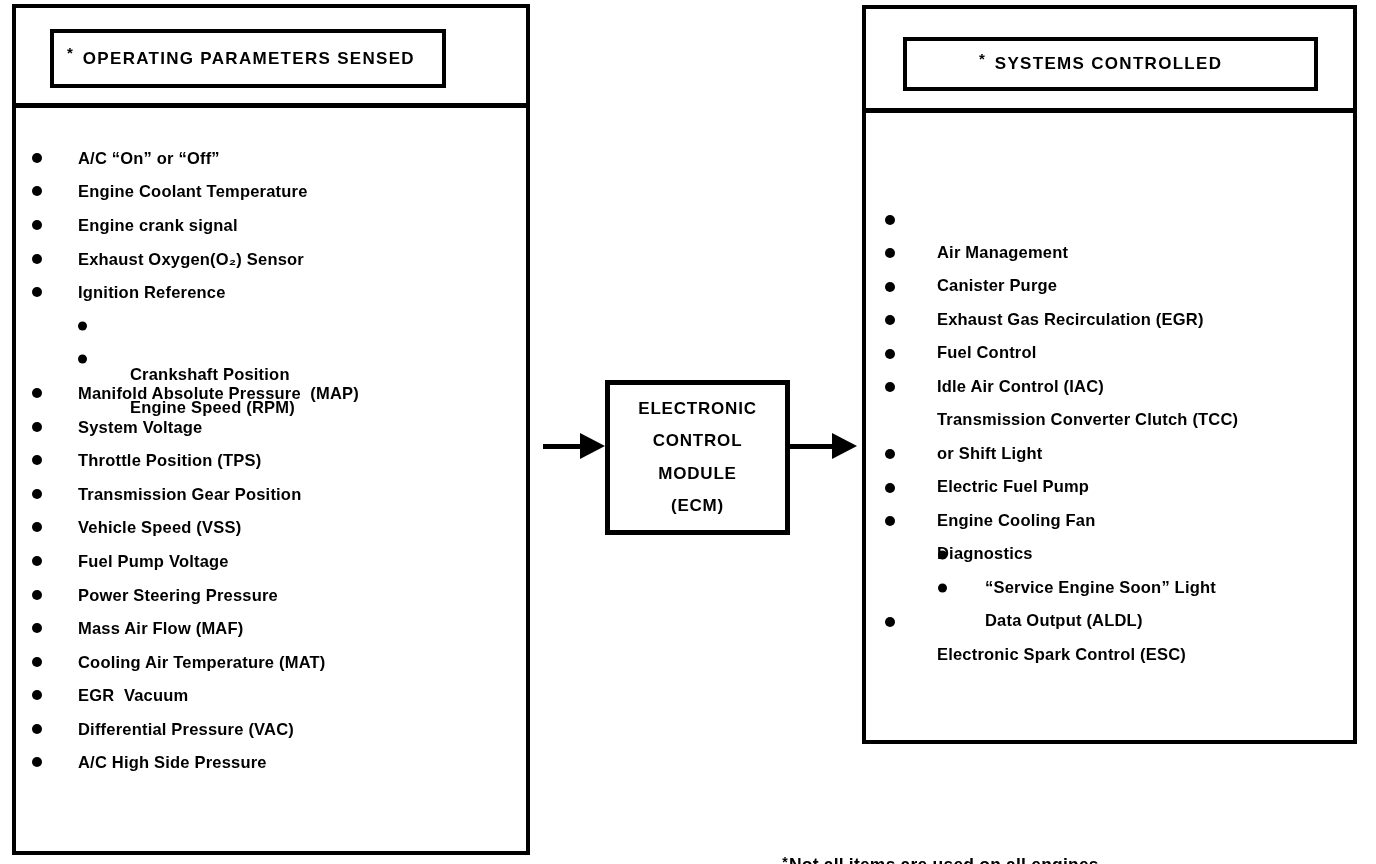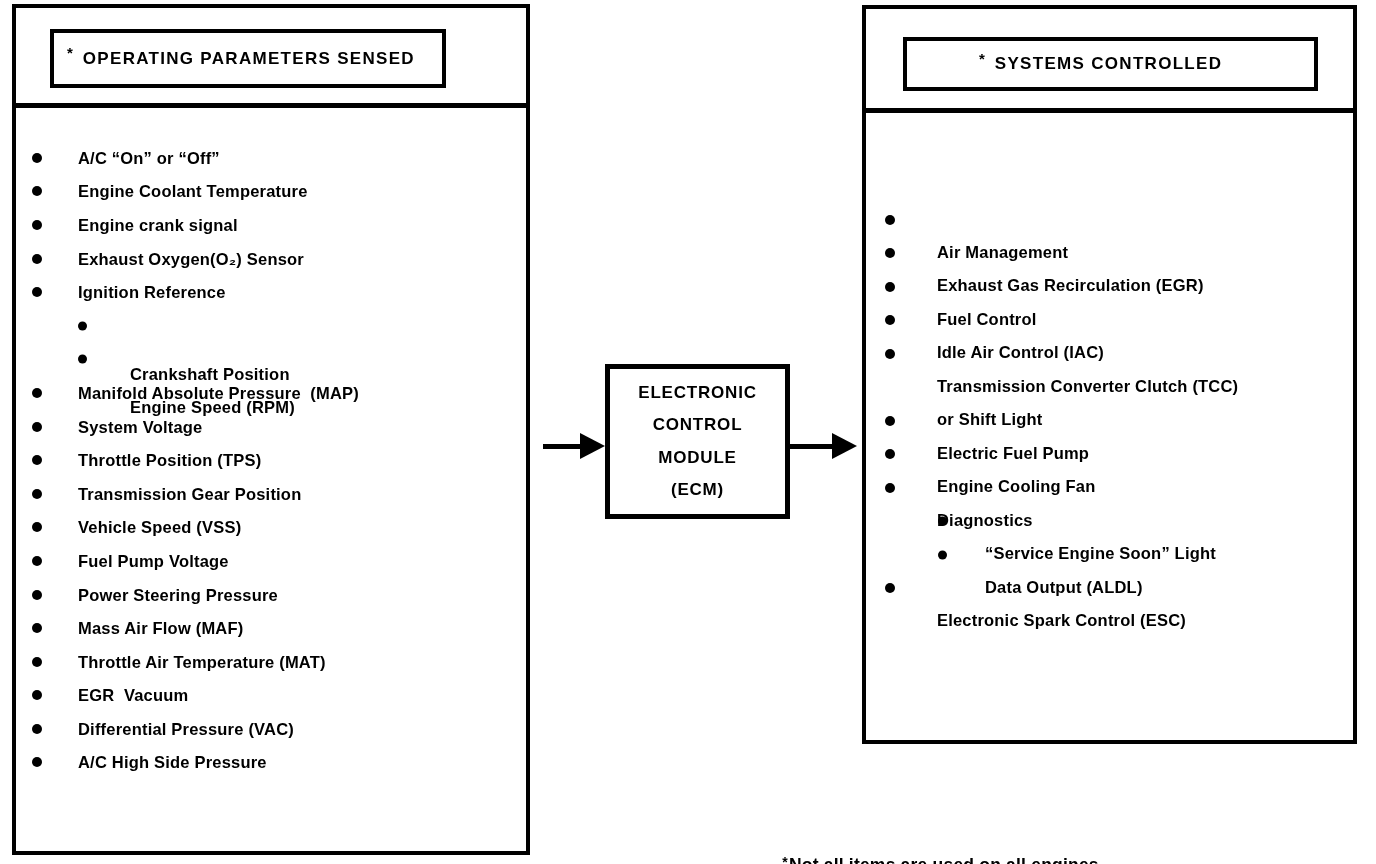--- a/index.html
+++ b/index.html
@@ -47,21 +47,21 @@
     position:absolute; top:50%; transform:translateY(-50%);
     font-size:16.5px; letter-spacing:0.2px; white-space:pre; line-height:1;
   }
   #left-panel  .row .txt      { left:62px; }
   #left-panel  .row.sub .txt  { left:114px;margin-top:48px; }
   #right-panel .row .txt      { left:71px;margin-top:32px; }
   #right-panel .row.sub .txt  { left:119px; }
   #right-panel .row.cont .txt { left:71px; }
 
   #ecm-box {
-    position:absolute; left:605px; top:364px; width:185px; height:155px;
+    position:absolute; left:605px; top:380px; width:185px; height:155px;
     border:5px solid #000; box-sizing:border-box; background:#fff;
     display:flex; flex-direction:column; align-items:center; justify-content:center;
     font-size:17px; letter-spacing:0.8px; line-height:32.5px; text-align:center;
   }
 
   .arrow { position:absolute; display:flex; align-items:center; height:26px; }
   #arrow-left  { left:543px; top:433px; }
   #arrow-right { left:790px; top:433px; }
   .shaft { height:5px; background:#000; }
   #arrow-left  .shaft { width:37px; }
@@ -145,21 +145,21 @@
         <div class="row">
           <span class="bullet"></span>
           <span class="txt">Power Steering Pressure</span>
         </div>
         <div class="row">
           <span class="bullet"></span>
           <span class="txt">Mass Air Flow (MAF)</span>
         </div>
         <div class="row">
           <span class="bullet"></span>
-          <span class="txt">Throttle Air Temperature (MAT)</span>
+          <span class="txt">Cooling Air Temperature (MAT)</span>
         </div>
         <div class="row">
           <span class="bullet"></span>
           <span class="txt">EGR  Vacuum</span>
         </div>
         <div class="row">
           <span class="bullet"></span>
           <span class="txt">Differential Pressure (VAC)</span>
         </div>
         <div class="row">
@@ -192,20 +192,24 @@
       <span>SYSTEMS CONTROLLED</span>
     </div>
     <div class="divider"></div>
     <div class="list">
         <div class="row">
           <span class="bullet"></span>
           <span class="txt">Air Management</span>
         </div>
         <div class="row">
           <span class="bullet"></span>
+          <span class="txt">Canister Purge</span>
+        </div>
+        <div class="row">
+          <span class="bullet"></span>
           <span class="txt">Exhaust Gas Recirculation (EGR)</span>
         </div>
         <div class="row">
           <span class="bullet"></span>
           <span class="txt">Fuel Control</span>
         </div>
         <div class="row">
           <span class="bullet"></span>
           <span class="txt">Idle Air Control (IAC)</span>
         </div>

